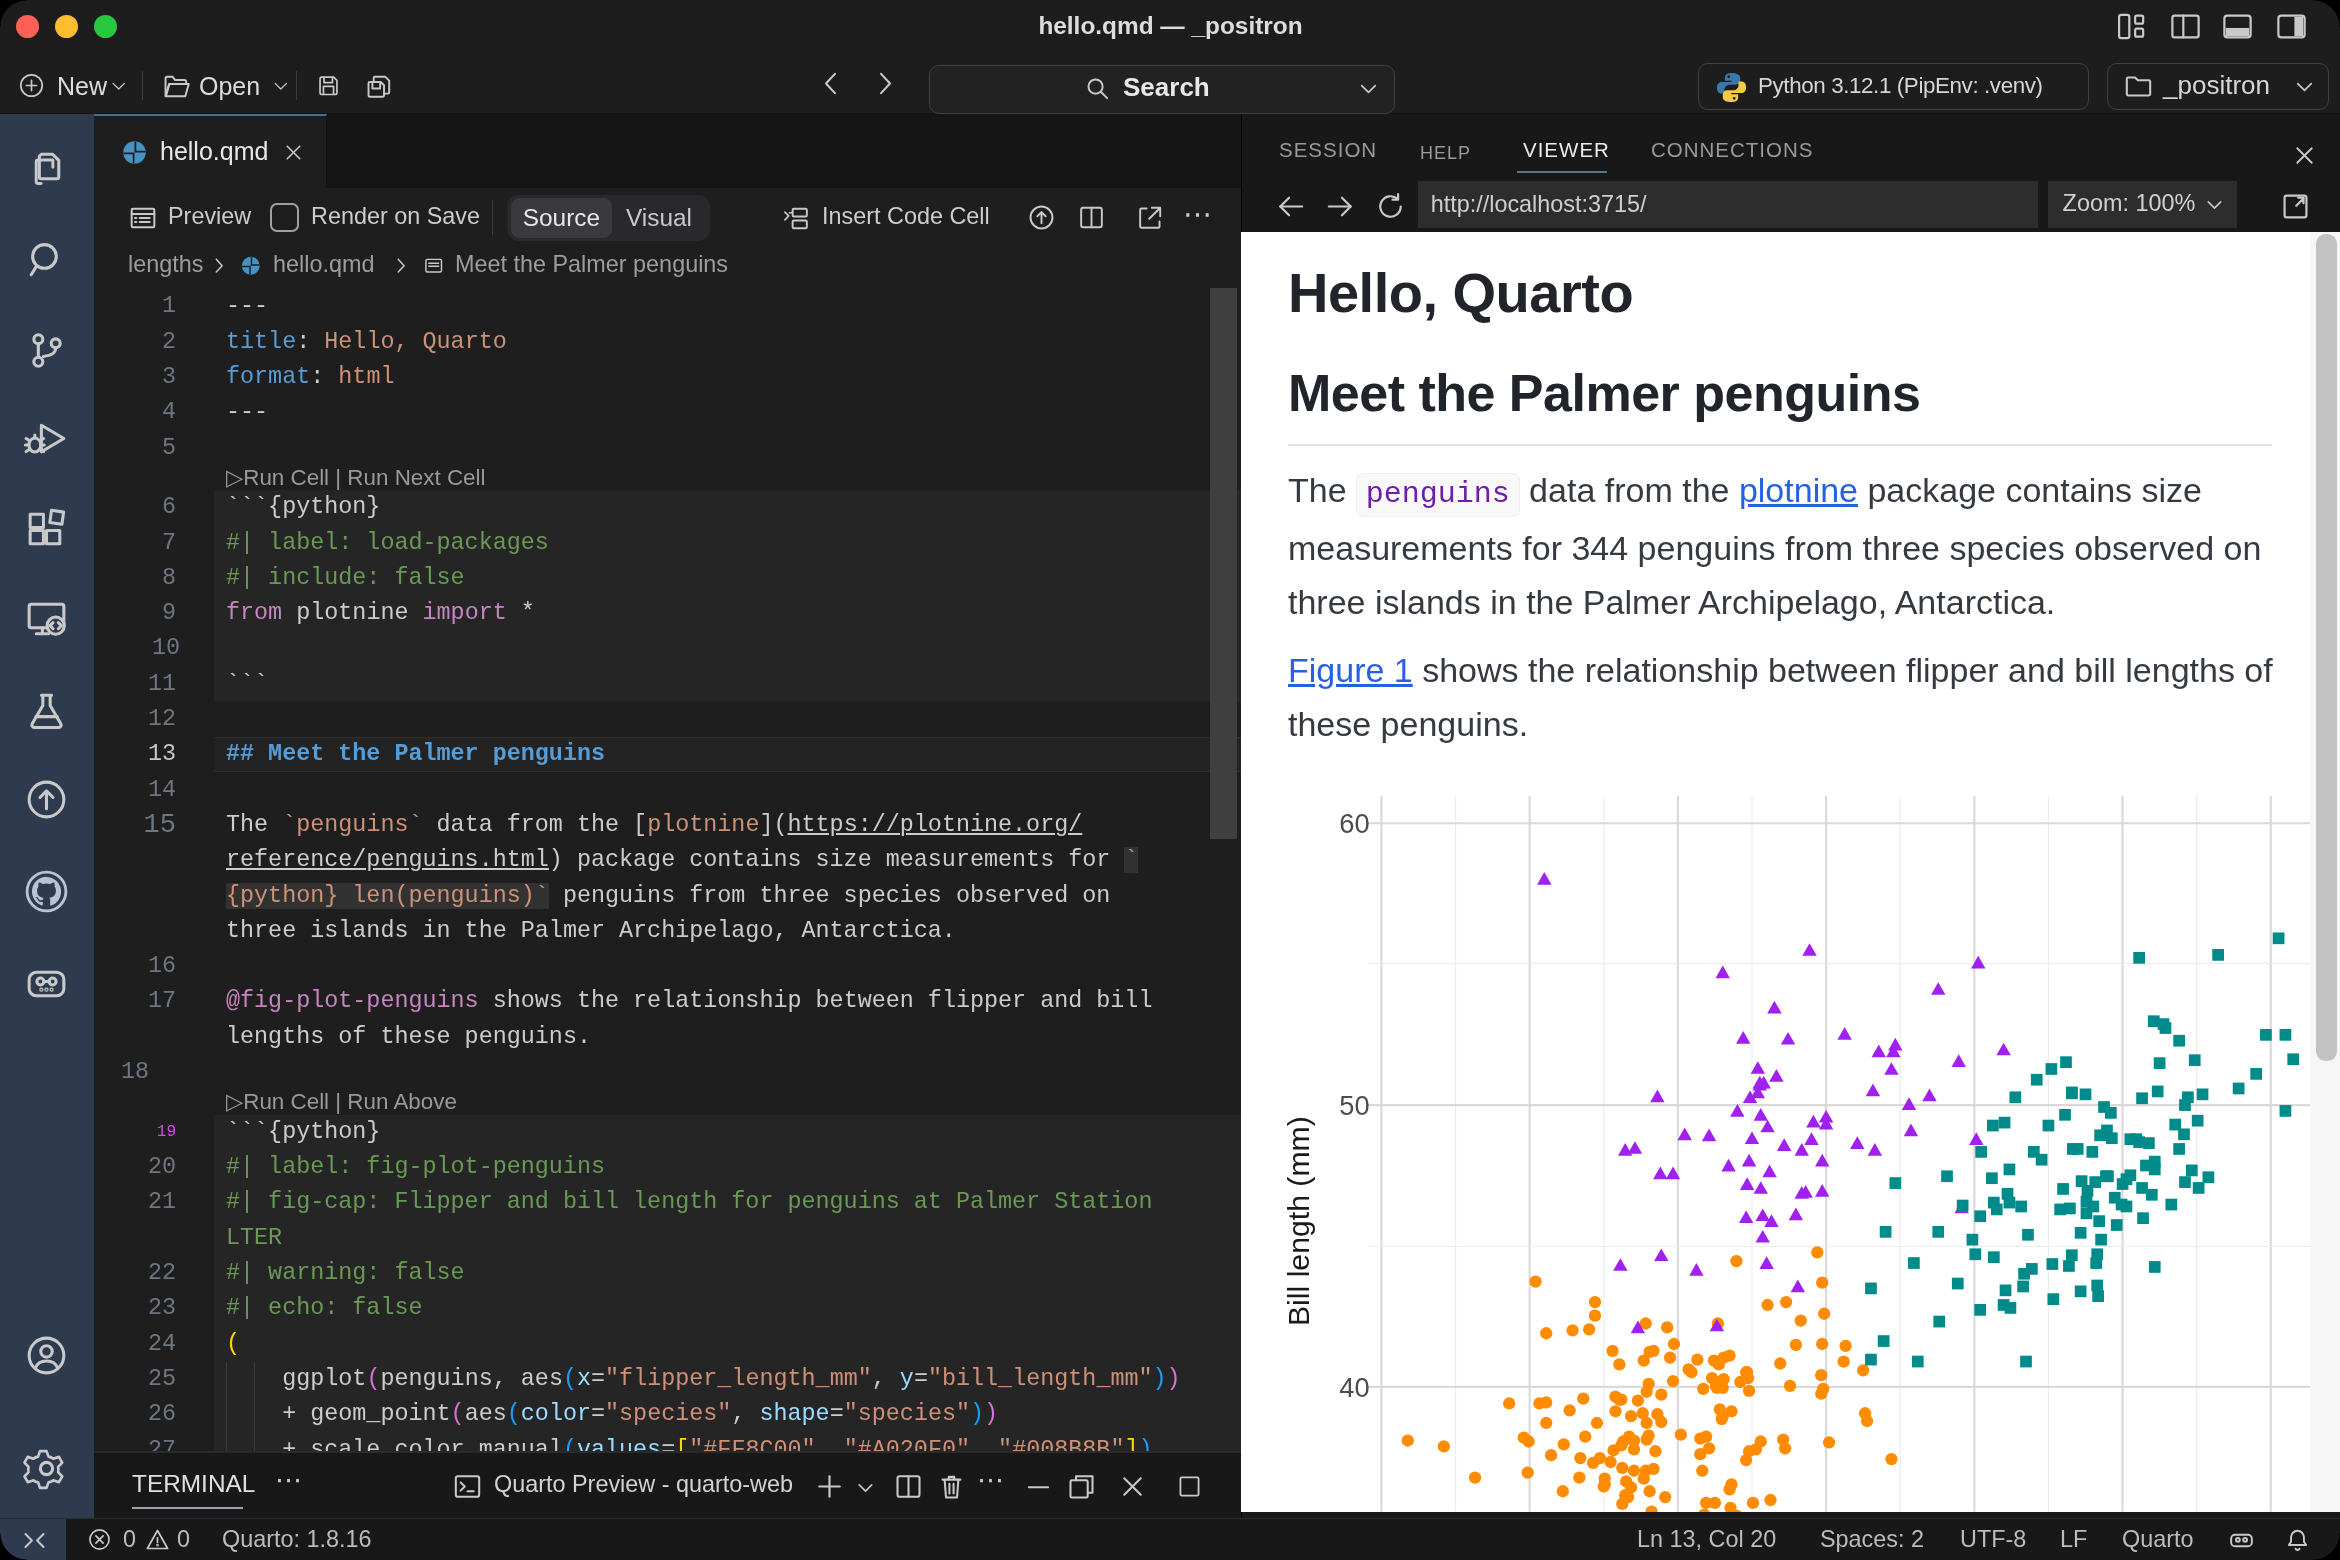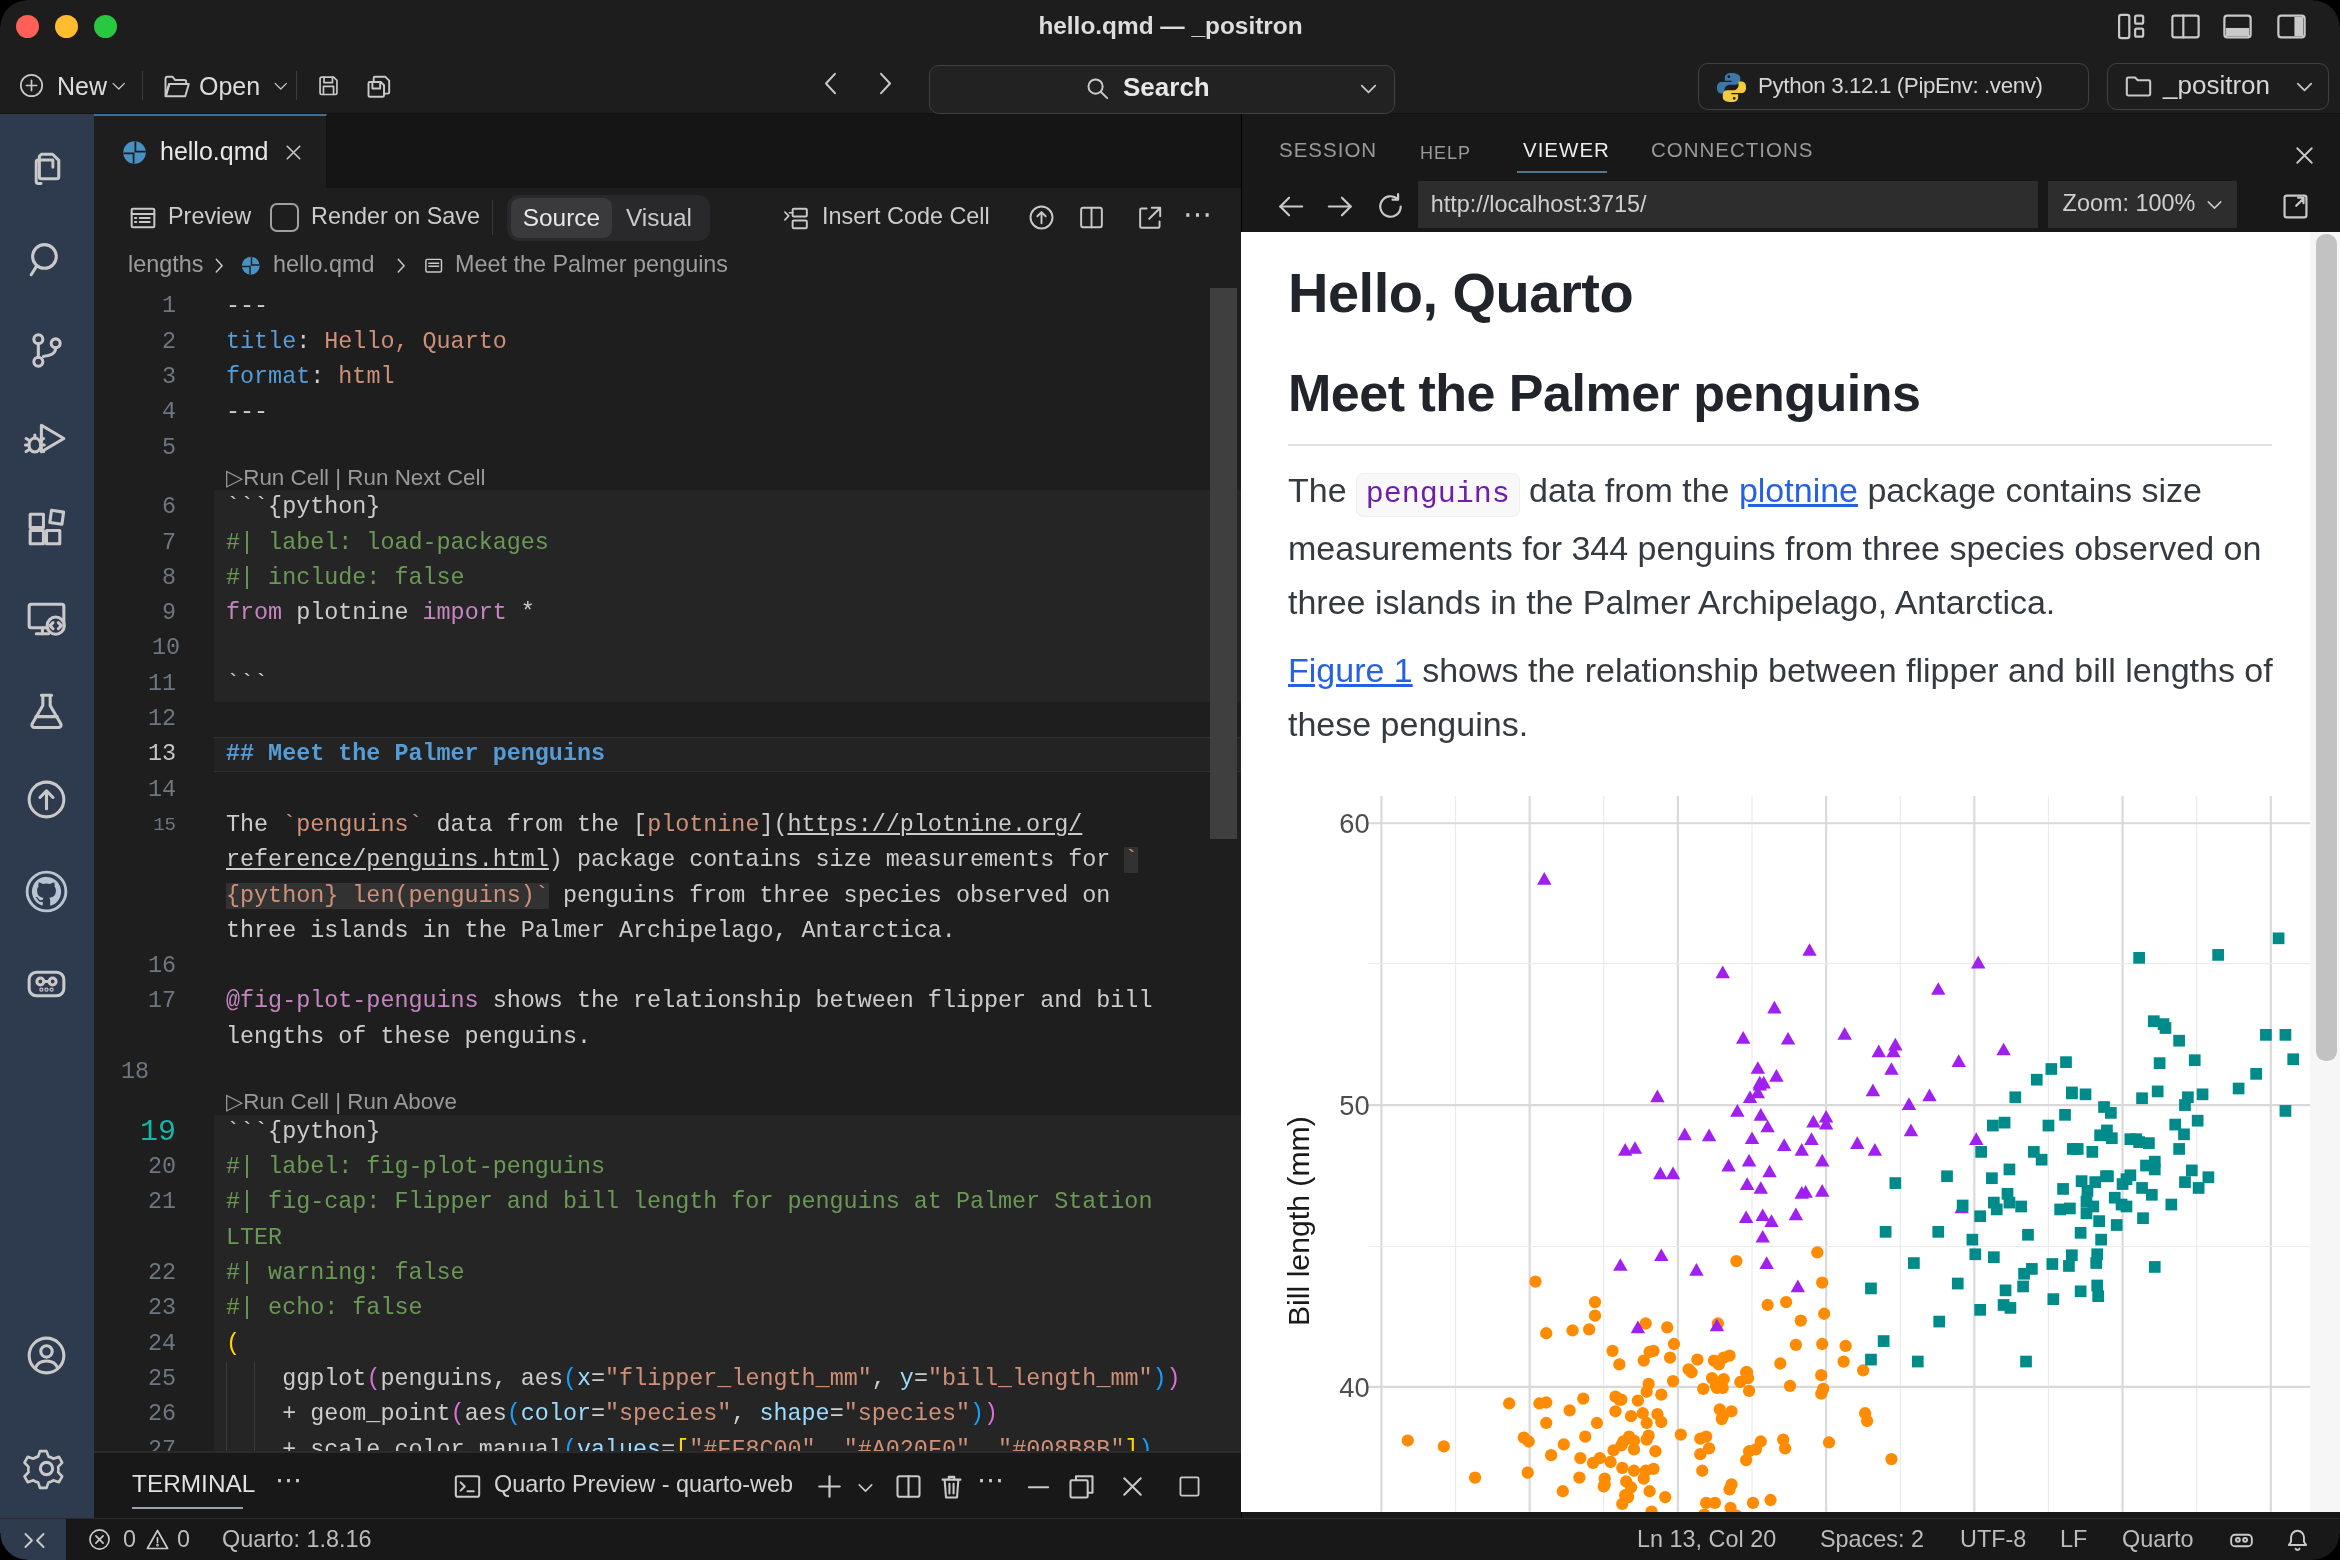--- a/index.html
+++ b/index.html
@@ -262,32 +262,32 @@
 <div style="position:absolute;left:132px;top:278px;height:35px;line-height:35px;white-space:pre"><span style="color:#6a9955;">#| include: false</span></div>
 <div style="position:absolute;left:0;top:313px;width:82px;height:35px;line-height:35px;text-align:right;color:#6e7681;font-size:23.4px">9</div>
 <div style="position:absolute;left:132px;top:313px;height:35px;line-height:35px;white-space:pre"><span style="color:#c586c0;">from</span><span style="color:#cccccc;"> plotnine </span><span style="color:#c586c0;">import</span><span style="color:#cccccc;"> *</span></div>
 <div style="position:absolute;left:4px;top:348px;width:82px;height:35px;line-height:35px;text-align:right;color:#6e7681;font-size:23.4px">10</div>
 <div style="position:absolute;left:0;top:384px;width:82px;height:35px;line-height:35px;text-align:right;color:#6e7681;font-size:23.4px">11</div>
 <div style="position:absolute;left:132px;top:384px;height:35px;line-height:35px;white-space:pre"><span style="color:#cccccc;">```</span></div>
 <div style="position:absolute;left:0;top:419px;width:82px;height:35px;line-height:35px;text-align:right;color:#6e7681;font-size:23.4px">12</div>
 <div style="position:absolute;left:0;top:454px;width:82px;height:35px;line-height:35px;text-align:right;color:#c6c6c6;font-size:23.4px">13</div>
 <div style="position:absolute;left:132px;top:454px;height:35px;line-height:35px;white-space:pre"><span style="color:#569cd6;font-weight:bold">## Meet the Palmer penguins</span></div>
 <div style="position:absolute;left:0;top:490px;width:82px;height:35px;line-height:35px;text-align:right;color:#6e7681;font-size:23.4px">14</div>
-<div style="position:absolute;left:0;top:525px;width:82px;height:35px;line-height:35px;text-align:right;color:#6e7681;font-size:19px">15</div>
+<div style="position:absolute;left:0;top:525px;width:82px;height:35px;line-height:35px;text-align:right;color:#6e7681;font-size:27px">15</div>
 <div style="position:absolute;left:132px;top:525px;height:35px;line-height:35px;white-space:pre"><span style="color:#cccccc;">The </span><span style="color:#ce9178;">`penguins`</span><span style="color:#cccccc;"> data from the [</span><span style="color:#ce9178;">plotnine</span><span style="color:#cccccc;">](</span><span style="color:#cccccc;text-decoration:underline">https://plotnine.org/</span></div>
 <div style="position:absolute;left:132px;top:596px;height:35px;line-height:35px;white-space:pre"><span style="color:#ce9178;background:#323232">{python} len(penguins)`</span><span style="color:#cccccc;"> penguins from three species observed on</span></div>
 <div style="position:absolute;left:132px;top:560px;height:35px;line-height:35px;white-space:pre"><span style="color:#cccccc;text-decoration:underline">reference/penguins.html</span><span style="color:#cccccc;">) package contains size measurements for </span><span style="color:#ce9178;background:#323232">`</span></div>
 <div style="position:absolute;left:132px;top:631px;height:35px;line-height:35px;white-space:pre"><span style="color:#cccccc;">three islands in the Palmer Archipelago, Antarctica.</span></div>
 <div style="position:absolute;left:0;top:666px;width:82px;height:35px;line-height:35px;text-align:right;color:#6e7681;font-size:23.4px">16</div>
 <div style="position:absolute;left:0;top:701px;width:82px;height:35px;line-height:35px;text-align:right;color:#6e7681;font-size:23.4px">17</div>
 <div style="position:absolute;left:132px;top:701px;height:35px;line-height:35px;white-space:pre"><span style="color:#c586c0;">@fig-plot-penguins</span><span style="color:#cccccc;"> shows the relationship between flipper and bill</span></div>
 <div style="position:absolute;left:132px;top:737px;height:35px;line-height:35px;white-space:pre"><span style="color:#cccccc;">lengths of these penguins.</span></div>
 <div style="position:absolute;left:0;top:772px;width:82px;height:35px;line-height:35px;text-align:center;color:#6e7681;font-size:23.4px">18</div>
 <div style="position:absolute;left:132px;top:807px;height:24.4px;line-height:24.4px;font-family:'Liberation Sans',sans-serif;font-size:22.4px;color:#999">▷Run Cell | Run Above</div>
-<div style="position:absolute;left:0;top:832px;width:82px;height:35px;line-height:35px;text-align:right;color:#14b8a6;font-size:30px">19</div>
+<div style="position:absolute;left:0;top:832px;width:82px;height:35px;line-height:35px;text-align:right;color:#d946ef;font-size:16px">19</div>
 <div style="position:absolute;left:132px;top:832px;height:35px;line-height:35px;white-space:pre"><span style="color:#cccccc;">```{python}</span></div>
 <div style="position:absolute;left:0;top:867px;width:82px;height:35px;line-height:35px;text-align:right;color:#6e7681;font-size:23.4px">20</div>
 <div style="position:absolute;left:132px;top:867px;height:35px;line-height:35px;white-space:pre"><span style="color:#6a9955;">#| label: fig-plot-penguins</span></div>
 <div style="position:absolute;left:0;top:902px;width:82px;height:35px;line-height:35px;text-align:right;color:#6e7681;font-size:23.4px">21</div>
 <div style="position:absolute;left:132px;top:902px;height:35px;line-height:35px;white-space:pre"><span style="color:#6a9955;">#| fig-cap: Flipper and bill length for penguins at Palmer Station</span></div>
 <div style="position:absolute;left:132px;top:938px;height:35px;line-height:35px;white-space:pre"><span style="color:#6a9955;">LTER</span></div>
 <div style="position:absolute;left:0;top:973px;width:82px;height:35px;line-height:35px;text-align:right;color:#6e7681;font-size:23.4px">22</div>
 <div style="position:absolute;left:132px;top:973px;height:35px;line-height:35px;white-space:pre"><span style="color:#6a9955;">#| warning: false</span></div>
 <div style="position:absolute;left:0;top:1008px;width:82px;height:35px;line-height:35px;text-align:right;color:#6e7681;font-size:23.4px">23</div>
 <div style="position:absolute;left:132px;top:1008px;height:35px;line-height:35px;white-space:pre"><span style="color:#6a9955;">#| echo: false</span></div>

